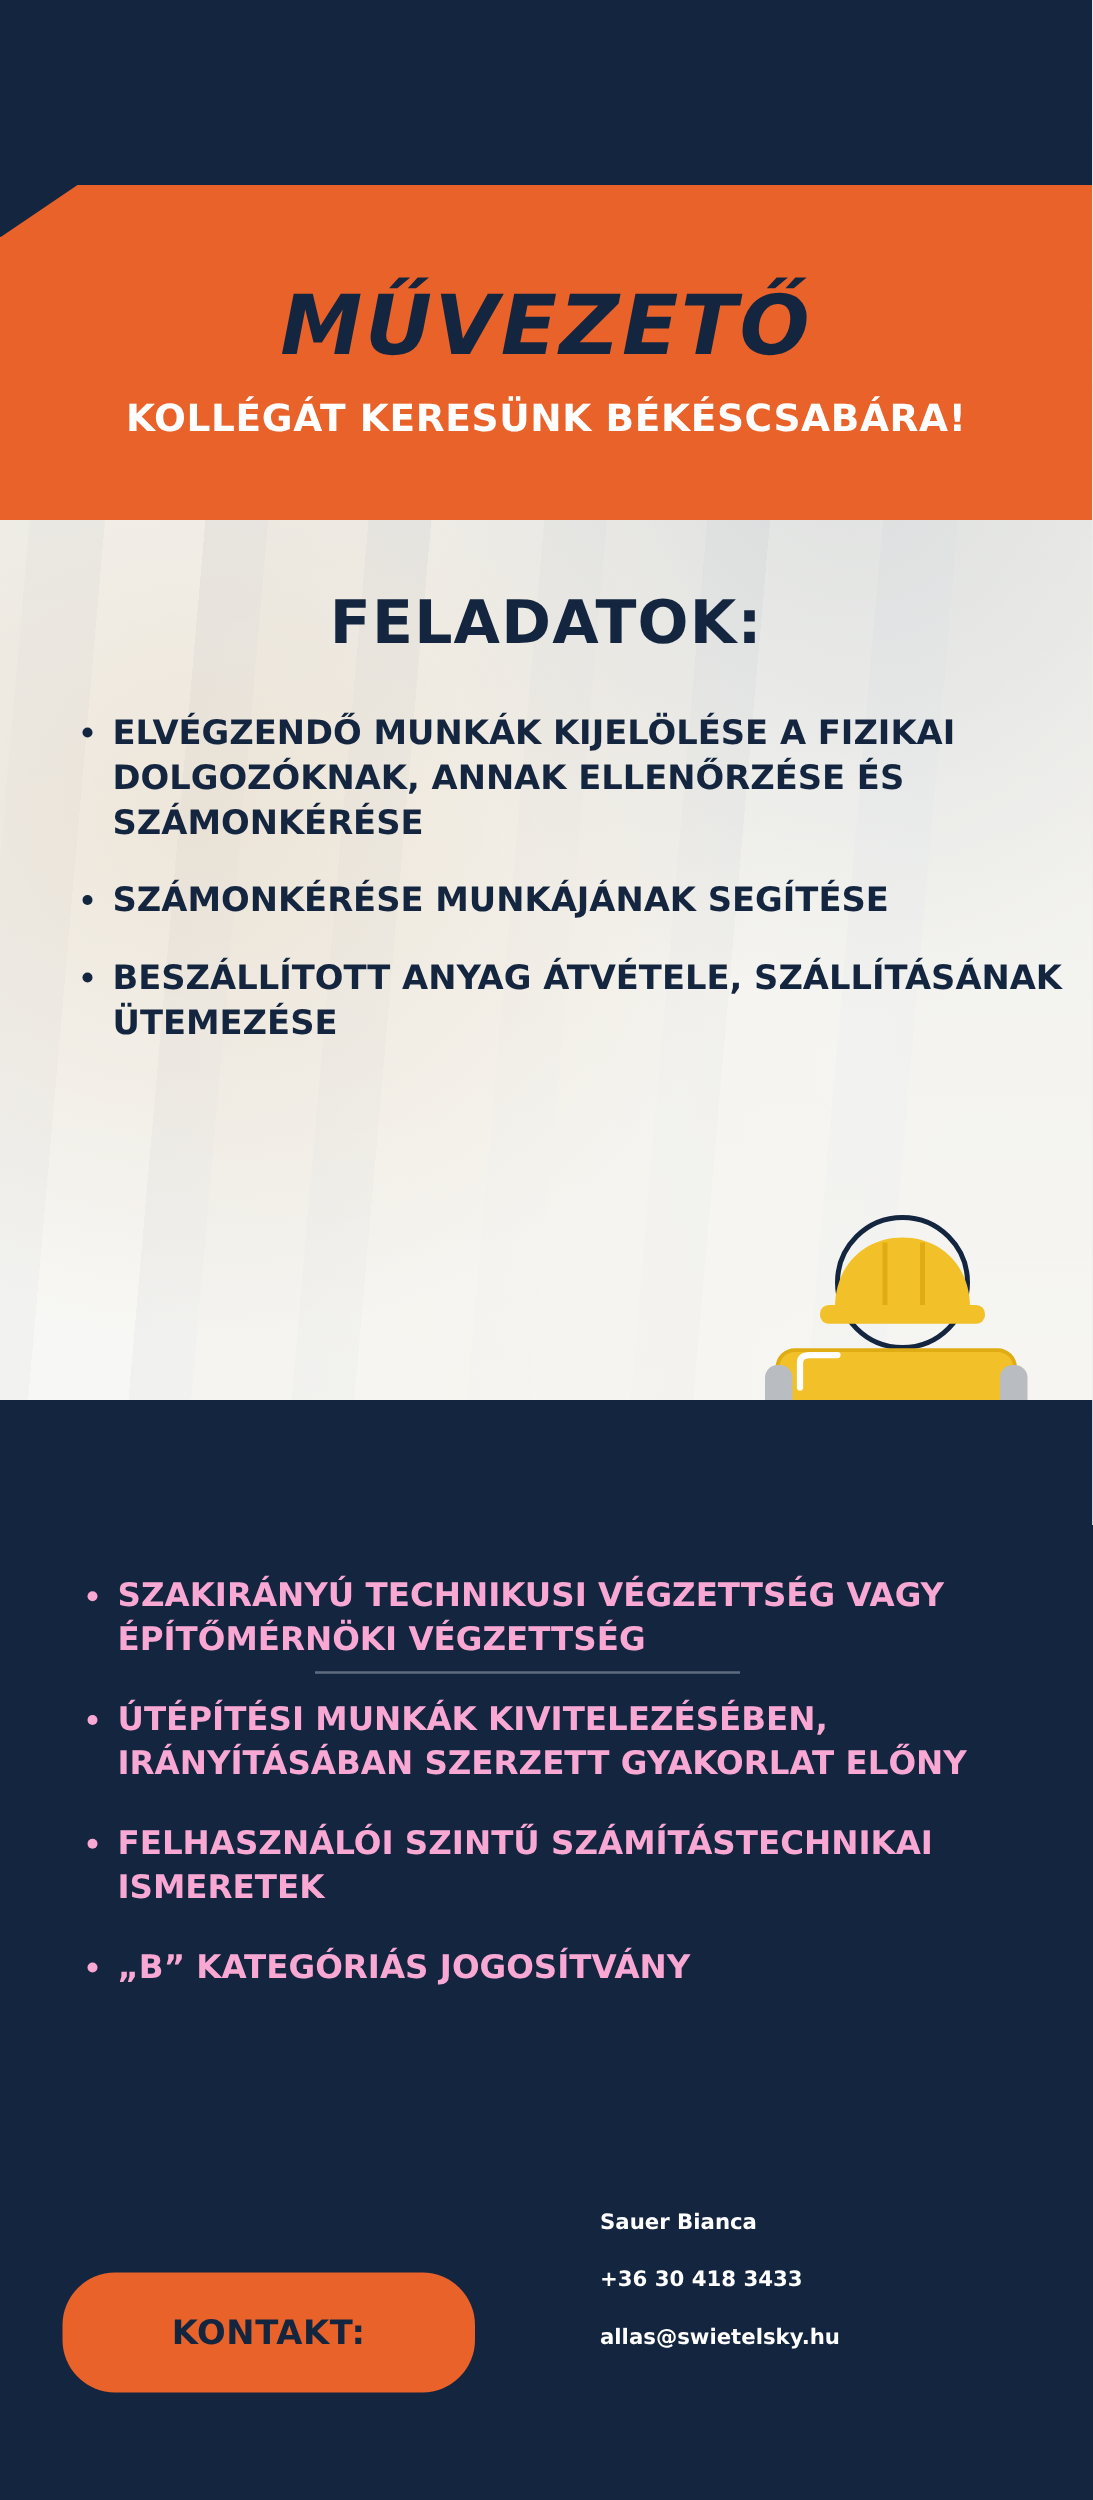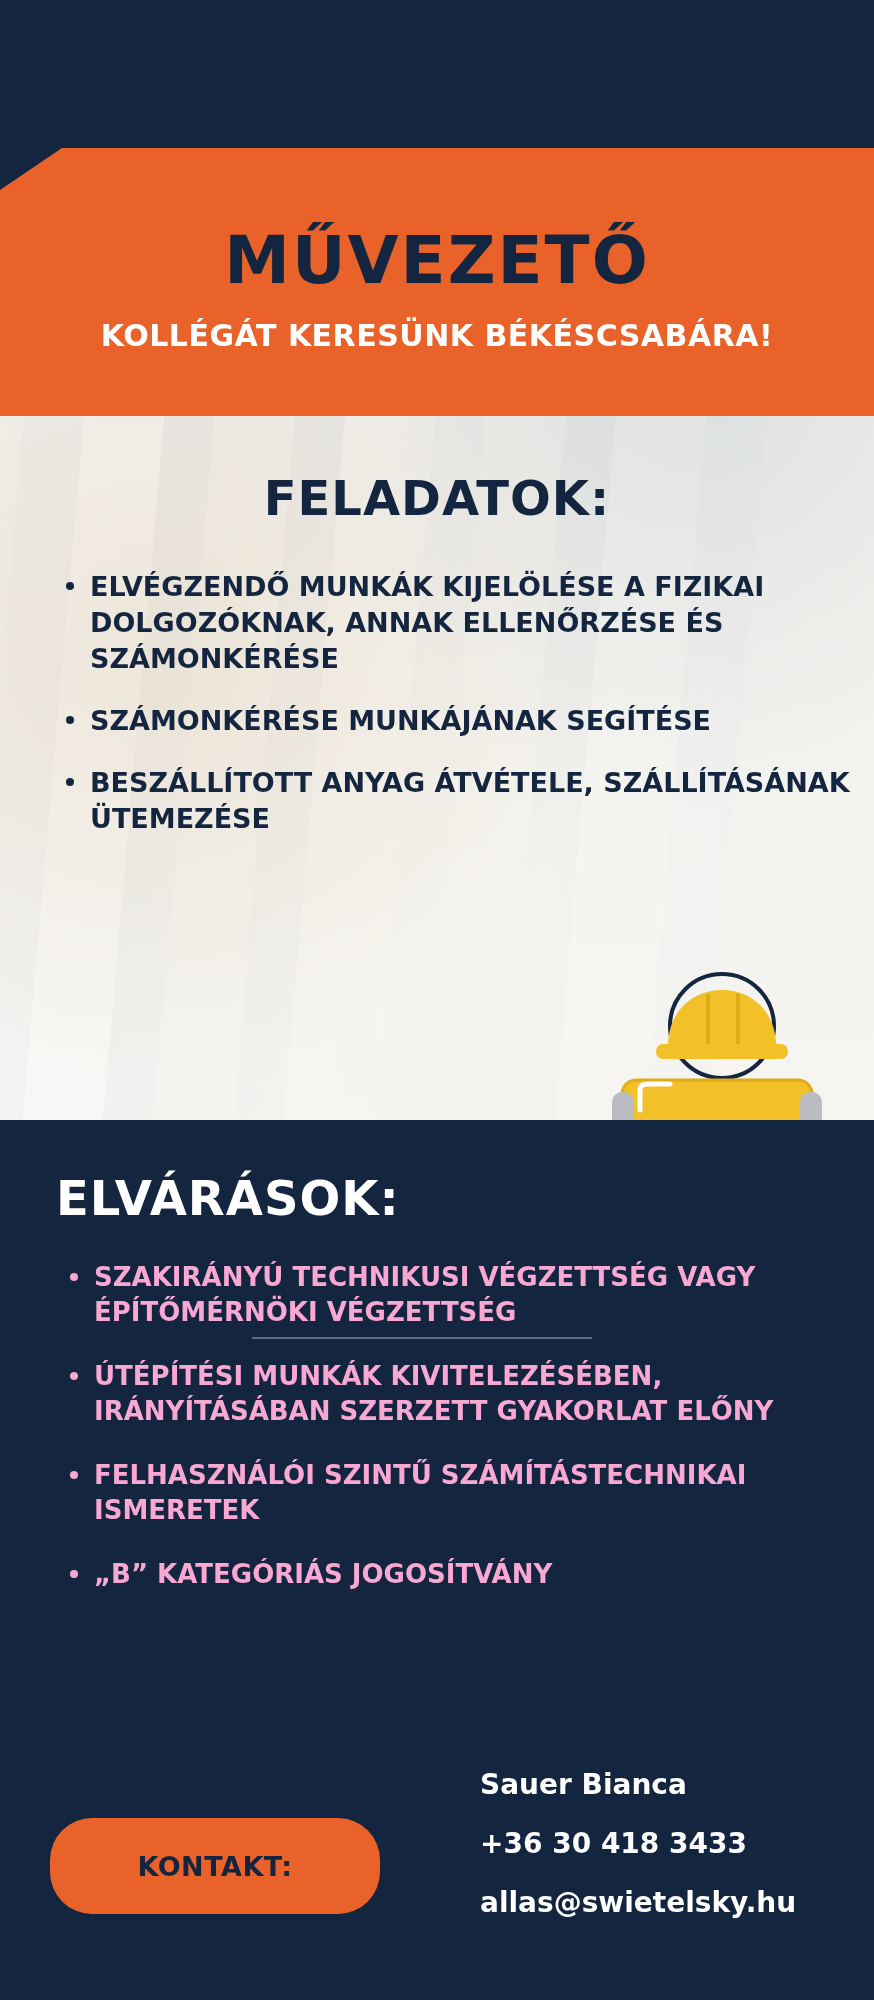--- a/index.html
+++ b/index.html
@@ -117,20 +117,21 @@
   .job-title {
     position: absolute;
     top: 74px;
     left: 0; right: 0;
     text-align: center;
     color: #14253f;
     font-size: 66px;
     font-weight: bold;
     letter-spacing: 2px;
     font-family: "DejaVu Sans", sans-serif;
+    font-style: italic;
   }
   .job-sub {
     position: absolute;
     top: 170px;
     left: 0; right: 0;
     text-align: center;
     color: #ffffff;
     font-size: 30px;
     font-weight: bold;
     letter-spacing: 0.5px;
@@ -246,21 +247,21 @@
     letter-spacing: 0.5px;
     font-family: "DejaVu Sans", sans-serif;
   }
   .contact-info {
     position: absolute;
     left: 480px; top: 1768px;
     color: #ffffff;
     font-family: "DejaVu Sans", sans-serif;
   }
   .contact-info div {
-    font-size: 28px;
+    font-size: 17px;
     font-weight: bold;
     margin-bottom: 26px;
   }
   .contact-info div:last-child { margin-bottom: 0; }
 </style>
 </head>
 <body>
 
 <div class="poster">
 
@@ -316,21 +317,20 @@
       <rect x="44" y="84" width="132" height="15" rx="7" fill="#f2c029"></rect>
       <path d="M96 34 L96 84 M126 34 L126 84" stroke="#e0ac14" stroke-width="4" fill="none"></path>
       <rect x="10" y="120" width="190" height="84" rx="14" fill="#f2c029" stroke="#e0ac14" stroke-width="3"></rect>
       <rect x="0" y="132" width="22" height="46" rx="10" fill="#b9bcc1"></rect>
       <rect x="188" y="132" width="22" height="46" rx="10" fill="#b9bcc1"></rect>
       <path d="M28 150 L28 130 Q28 124 36 124 L58 124" fill="none" stroke="#ffffff" stroke-width="5" stroke-linecap="round"></path>
     </svg>
   </div>
 
   <div class="dark-section">
-    <div class="req-heading">ELVÁRÁSOK:</div>
     <div class="req-list">
       <ul class="bullets">
         <li>SZAKIRÁNYÚ TECHNIKUSI VÉGZETTSÉG VAGY ÉPÍTŐMÉRNÖKI VÉGZETTSÉG</li>
         <li>ÚTÉPÍTÉSI MUNKÁK KIVITELEZÉSÉBEN, IRÁNYÍTÁSÁBAN SZERZETT GYAKORLAT ELŐNY</li>
         <li>FELHASZNÁLÓI SZINTŰ SZÁMÍTÁSTECHNIKAI ISMERETEK</li>
         <li>„B” KATEGÓRIÁS JOGOSÍTVÁNY</li>
       </ul>
     </div>
   </div>
 

